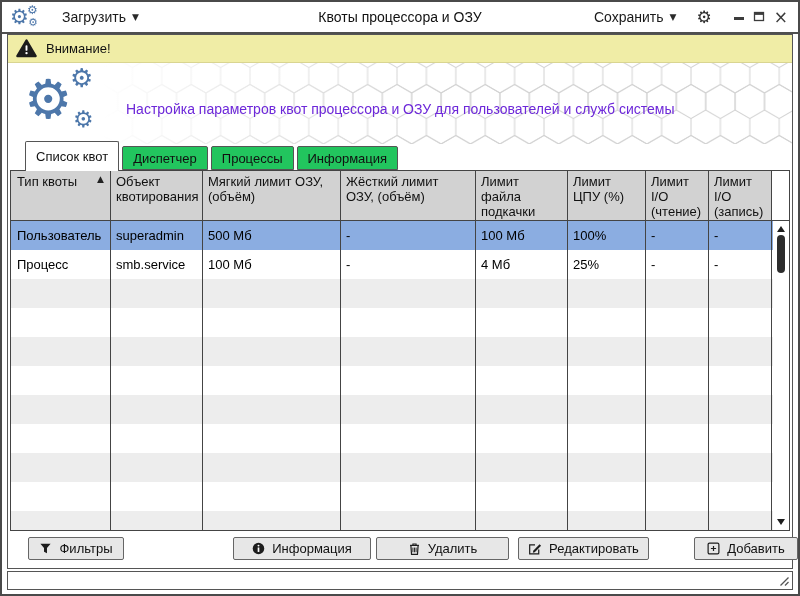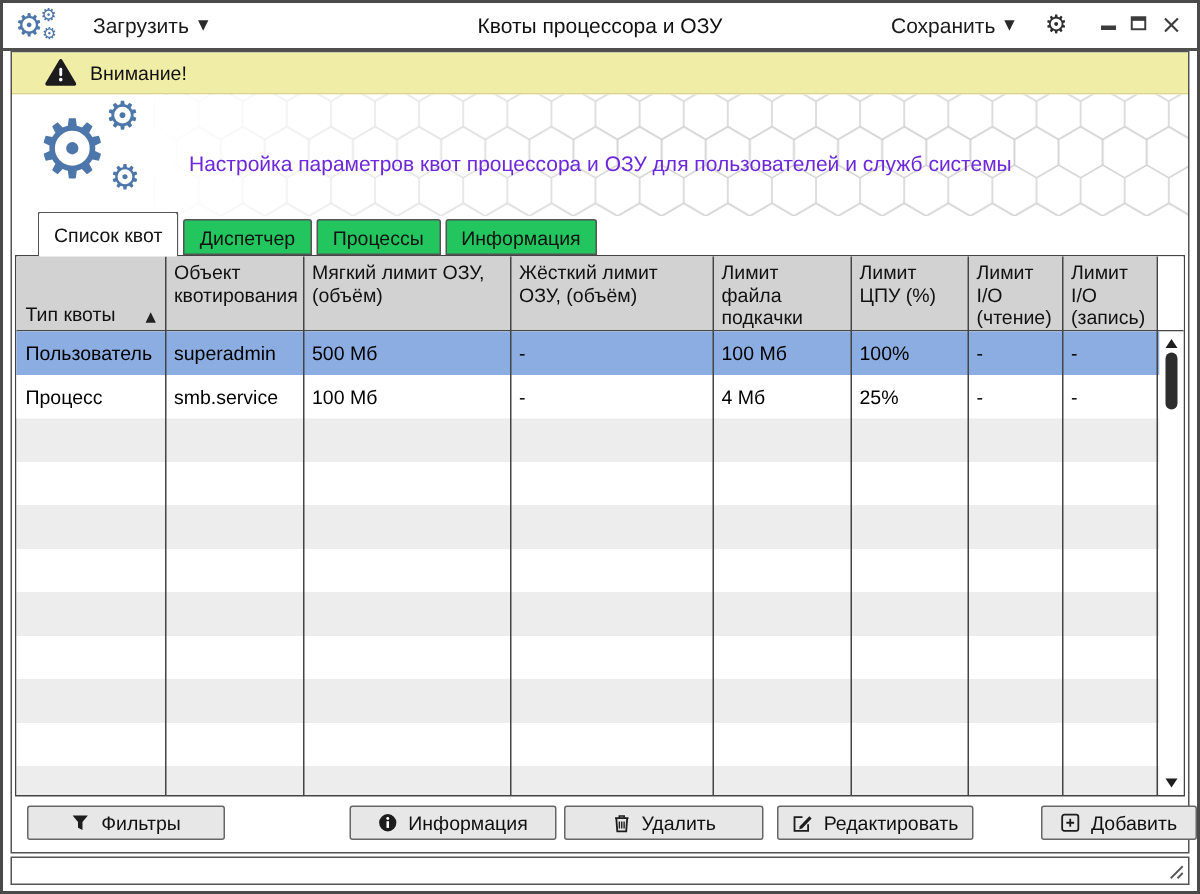--- a/index.html
+++ b/index.html
@@ -18,21 +18,21 @@
   .caret{font-size:9px;color:#2a2a2a;font-family:"DejaVu Sans",sans-serif;}
   .tb-title{position:absolute;left:0;right:0;text-align:center;font-size:14px;color:#111;pointer-events:none;}
   .tb-right{margin-left:auto;display:flex;align-items:center;}
   .save{margin-right:20px;}
   .settings-gear{font-family:"DejaVu Sans",sans-serif;font-size:17px;color:#2e2e2e;margin-right:22px;line-height:1;}
   .winbtns{display:flex;align-items:center;gap:9px;margin-right:10px;}
   .minbar{width:10px;height:3px;background:#3c3c3c;margin-top:2px;}
   .closex{font-size:17px;color:#3c3c3c;line-height:1;font-family:"DejaVu Sans",sans-serif;}
   
   .panel{position:absolute;left:5px;right:5px;top:32px;height:535px;border:1px solid #555;background:#fff;box-sizing:border-box;}
-  .warnbar{height:27px;background:#f0eda6;border-bottom:1px solid #d9d591;display:flex;align-items:center;padding-left:22px;gap:9px;}
+  .warnbar{height:27px;background:#f0eda6;border-bottom:1px solid #d9d591;display:flex;align-items:center;padding-left:8px;gap:9px;}
   .warntext{font-size:13px;color:#111;}
   
   .headsec{position:relative;height:81px;overflow:hidden;background:#fff;}
   .hexwrap{position:absolute;left:95px;right:0;top:-4px;height:92px;opacity:.55;}
   .hexfade{position:absolute;left:95px;right:0;top:0;height:92px;
     background:linear-gradient(to right,#fff 0px,rgba(255,255,255,.55) 120px,rgba(255,255,255,0) 320px);}
   .biggears{position:absolute;left:16px;top:2px;width:90px;height:78px;}
   .biggears .g1{font-size:54px;left:0;top:8px;}
   .biggears .g2{font-size:26px;left:46px;top:0;}
   .biggears .g3{font-size:23px;left:49px;top:43px;}
@@ -40,21 +40,21 @@
   
   .tabs{position:relative;height:26px;display:flex;align-items:flex-end;padding-left:17px;gap:3px;z-index:6;}
   .tab{box-sizing:border-box;height:24px;display:flex;align-items:center;padding:0 10px;
     border:1px solid #555;border-radius:2px 2px 0 0;background:#22c55e;font-size:13px;color:#111;cursor:default;}
   .tab.active{height:30px;background:#fff;border-bottom:none;position:relative;margin-bottom:-1px;z-index:7;}
   
   .table-area{position:absolute;left:2px;right:2px;top:135px;height:361px;border:1px solid #444;box-sizing:border-box;background:#fff;}
   .thead{display:flex;height:50px;border-bottom:1px solid #444;box-sizing:border-box;background:#fff;}
   .hcell{box-sizing:border-box;background:#d2d2d2;padding:3px 6px;font-size:13px;line-height:1.16;color:#111;
     display:flex;align-items:flex-start;}
-  .hcell.sorted{justify-content:space-between;align-items:flex-end;}
+  .hcell.sorted{justify-content:space-between;align-items:flex-start;}
   .hfill{flex:1;background:#fff;}
   .sorticon{font-size:9px;color:#222;font-family:"DejaVu Sans",sans-serif;margin-left:4px;}
   .tbody{position:absolute;left:0;right:16px;top:50px;bottom:0;
     background:repeating-linear-gradient(to bottom,#ededed 0 29px,#ffffff 29px 58px);}
   .trow{display:flex;height:29px;}
   .trow.selected{background:#8bade1;}
   .trow.plain{background:#fff;}
   .tcell{box-sizing:border-box;padding:0 6px;font-size:13px;color:#000;display:flex;align-items:center;overflow:hidden;white-space:nowrap;}
   .vline{position:absolute;top:0;bottom:0;width:1px;background:#444;}
   
@@ -63,21 +63,21 @@
     border-bottom:6px solid #1e1e1e;margin:5px auto 3px auto;}
   .sb-thumb{width:8px;height:38px;background:#2d2d2d;border-radius:4px;margin:0 auto;}
   .sb-down{position:absolute;bottom:5px;left:4px;width:0;height:0;border-left:4px solid transparent;
     border-right:4px solid transparent;border-top:6px solid #1e1e1e;}
   
   .toolbar{position:absolute;left:0;right:0;top:502px;height:24px;}
   .btn{position:absolute;top:0;height:23px;box-sizing:border-box;border:1px solid #666;border-radius:2px;
     background:#e7e7e7;display:flex;align-items:center;justify-content:center;gap:7px;
     font-size:13px;color:#111;cursor:default;}
   .btn svg{flex:0 0 auto;}
-  .b-filters{left:10px;width:132px;}
+  .b-filters{left:20px;width:96px;}
   .b-info{left:225px;width:138px;}
   .b-delete{left:368px;width:133px;}
   .b-edit{left:510px;width:131px;}
   .b-add{left:649px;width:104px;margin-left:37px;}
   
   .statusbar{position:absolute;left:5px;right:5px;bottom:4px;height:19px;border:1px solid #555;background:#fff;box-sizing:border-box;}
   .grip{position:absolute;right:2px;bottom:2px;}
 </style>
 </head>
 <body>

